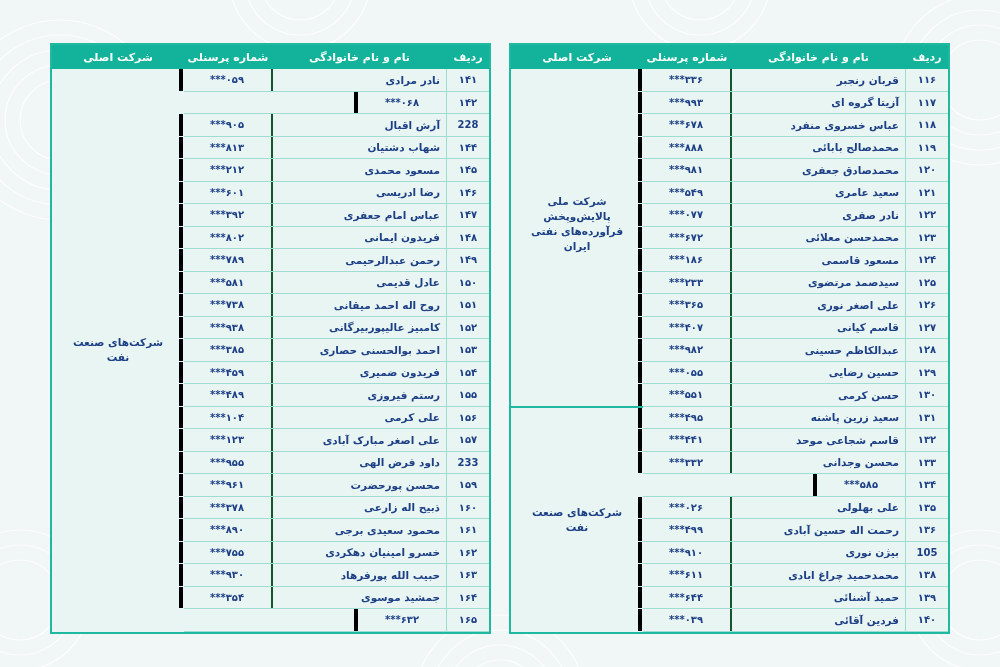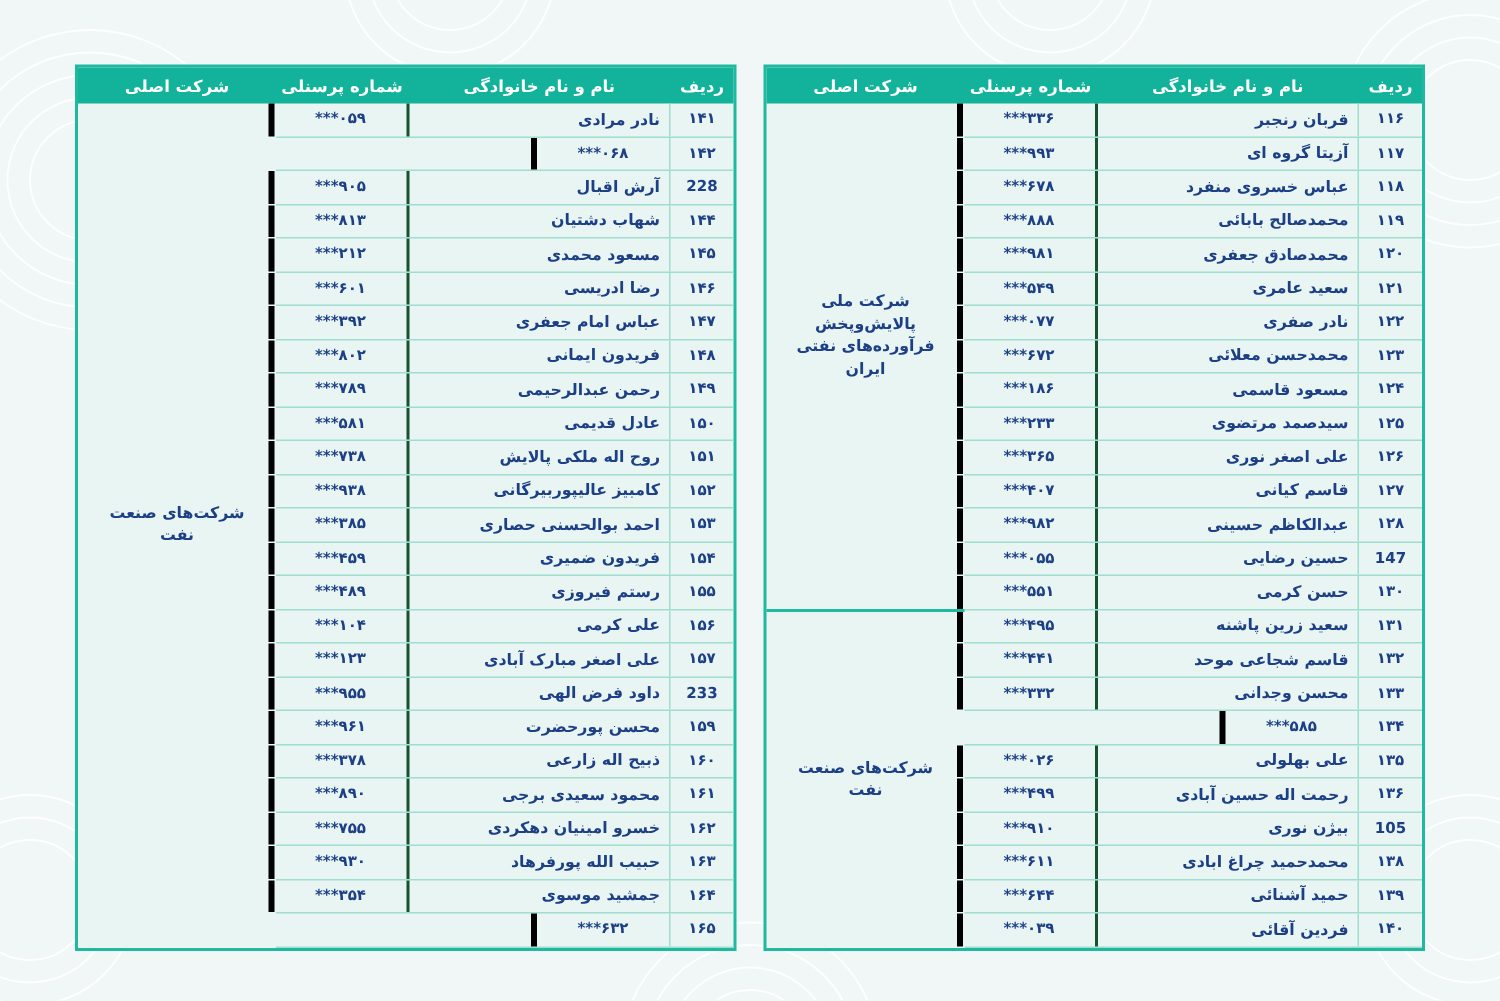--- a/index.html
+++ b/index.html
@@ -140,21 +140,21 @@
           <div class="c-idx">۱۲۷</div>
           <div class="c-name">قاسم کیانی</div>
           <div class="c-pers">***۴۰۷</div>
         </div>
         <div class="row">
           <div class="c-idx">۱۲۸</div>
           <div class="c-name">عبدالکاظم حسینی</div>
           <div class="c-pers">***۹۸۲</div>
         </div>
         <div class="row">
-          <div class="c-idx">147</div>
+          <div class="c-idx">۱۲۹</div>
           <div class="c-name">حسین رضایی</div>
           <div class="c-pers">***۰۵۵</div>
         </div>
         <div class="row">
           <div class="c-idx">۱۳۰</div>
           <div class="c-name">حسن کرمی</div>
           <div class="c-pers">***۵۵۱</div>
         </div>
         <div class="row">
           <div class="c-idx">۱۳۱</div>
@@ -266,21 +266,21 @@
           <div class="c-name">رحمن عبدالرحیمی</div>
           <div class="c-pers">***۷۸۹</div>
         </div>
         <div class="row">
           <div class="c-idx">۱۵۰</div>
           <div class="c-name">عادل قدیمی</div>
           <div class="c-pers">***۵۸۱</div>
         </div>
         <div class="row">
           <div class="c-idx">۱۵۱</div>
-          <div class="c-name">روح اله ملکی پالایش</div>
+          <div class="c-name">روح اله احمد میقانی</div>
           <div class="c-pers">***۷۳۸</div>
         </div>
         <div class="row">
           <div class="c-idx">۱۵۲</div>
           <div class="c-name">کامبیز عالیپوربیرگانی</div>
           <div class="c-pers">***۹۳۸</div>
         </div>
         <div class="row">
           <div class="c-idx">۱۵۳</div>
           <div class="c-name">احمد بوالحسنی حصاری</div>

